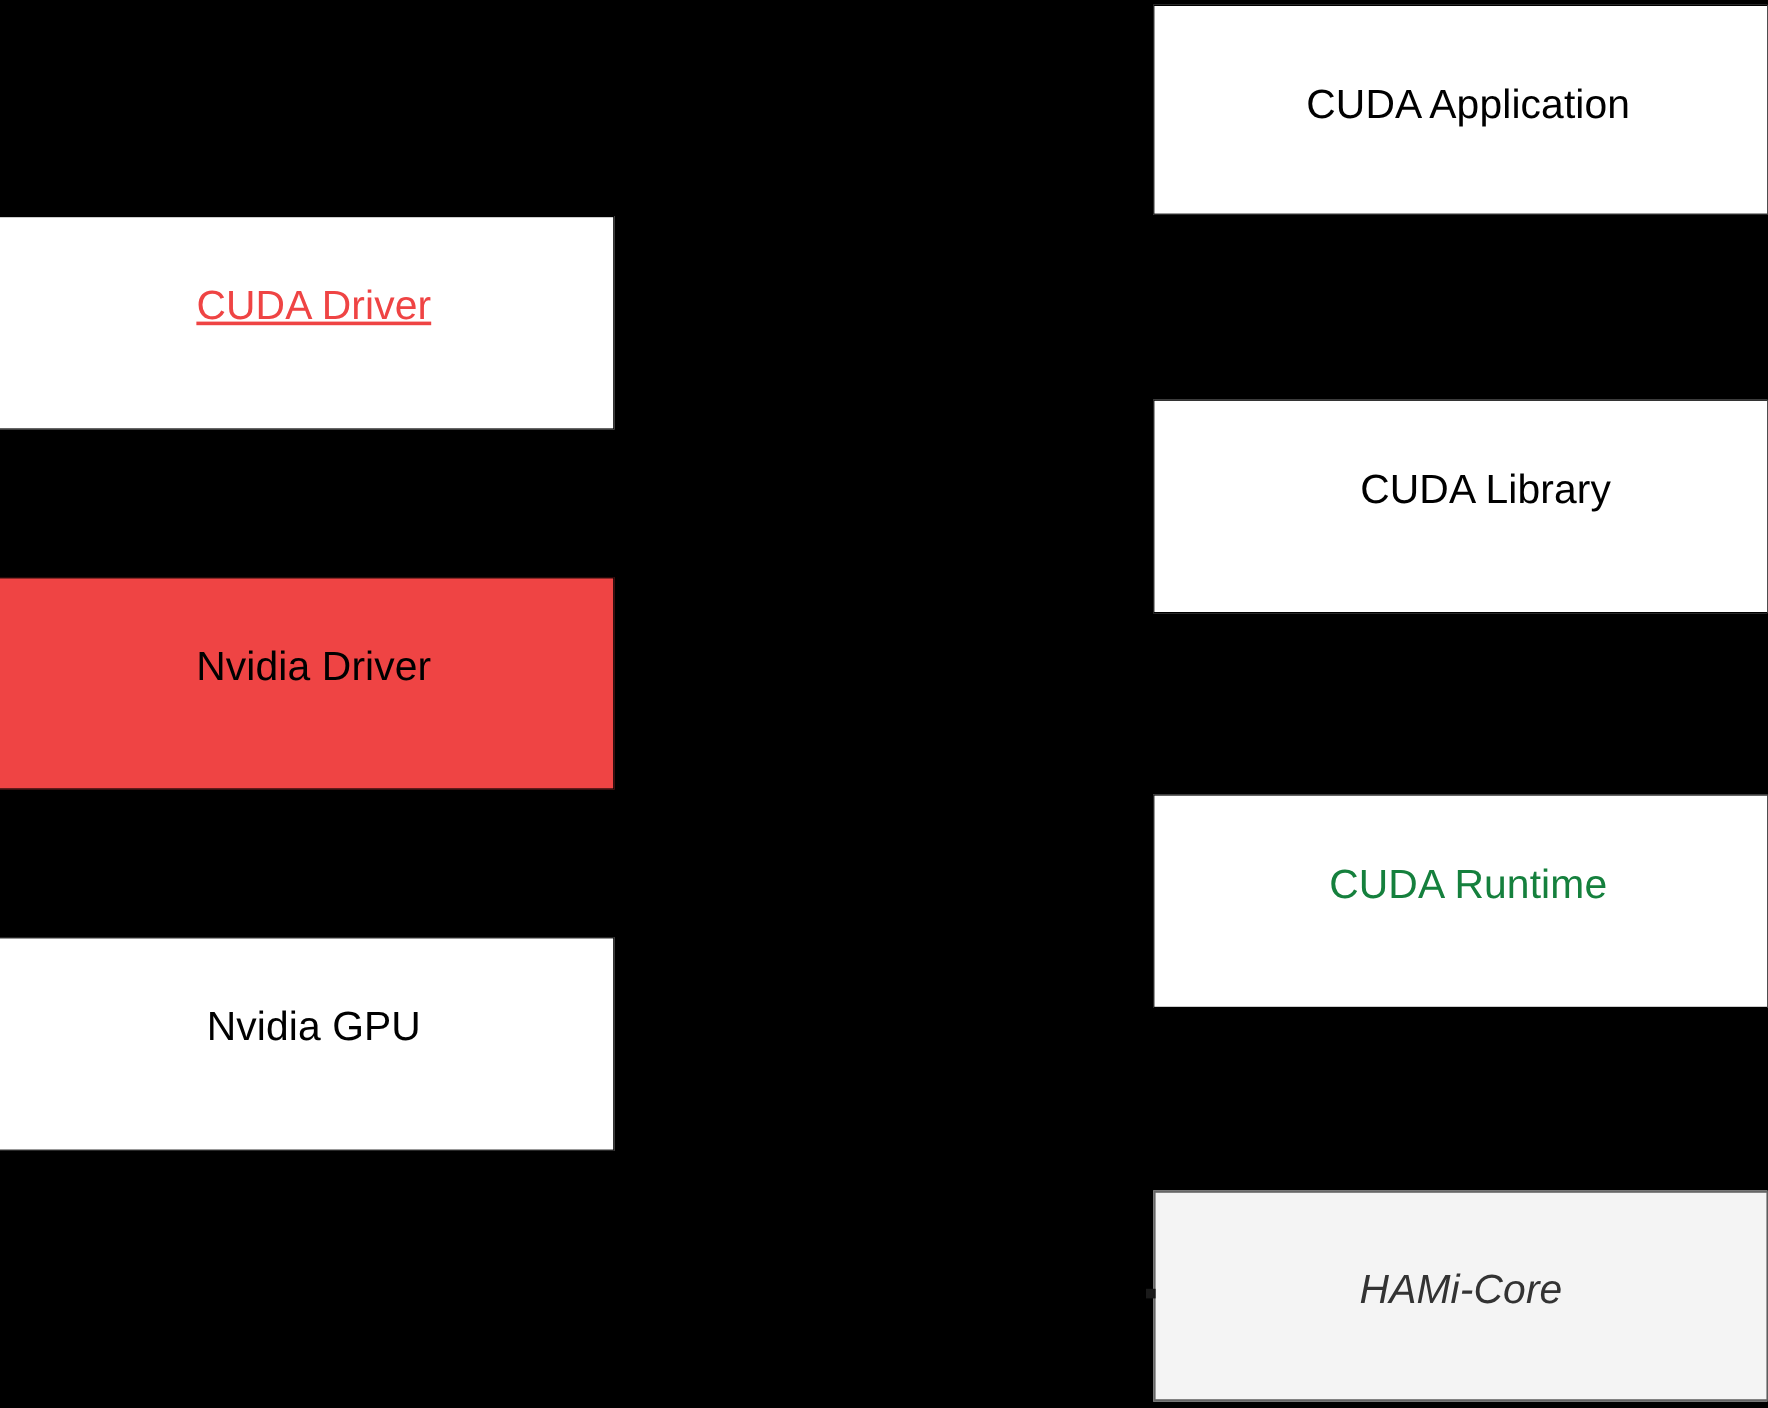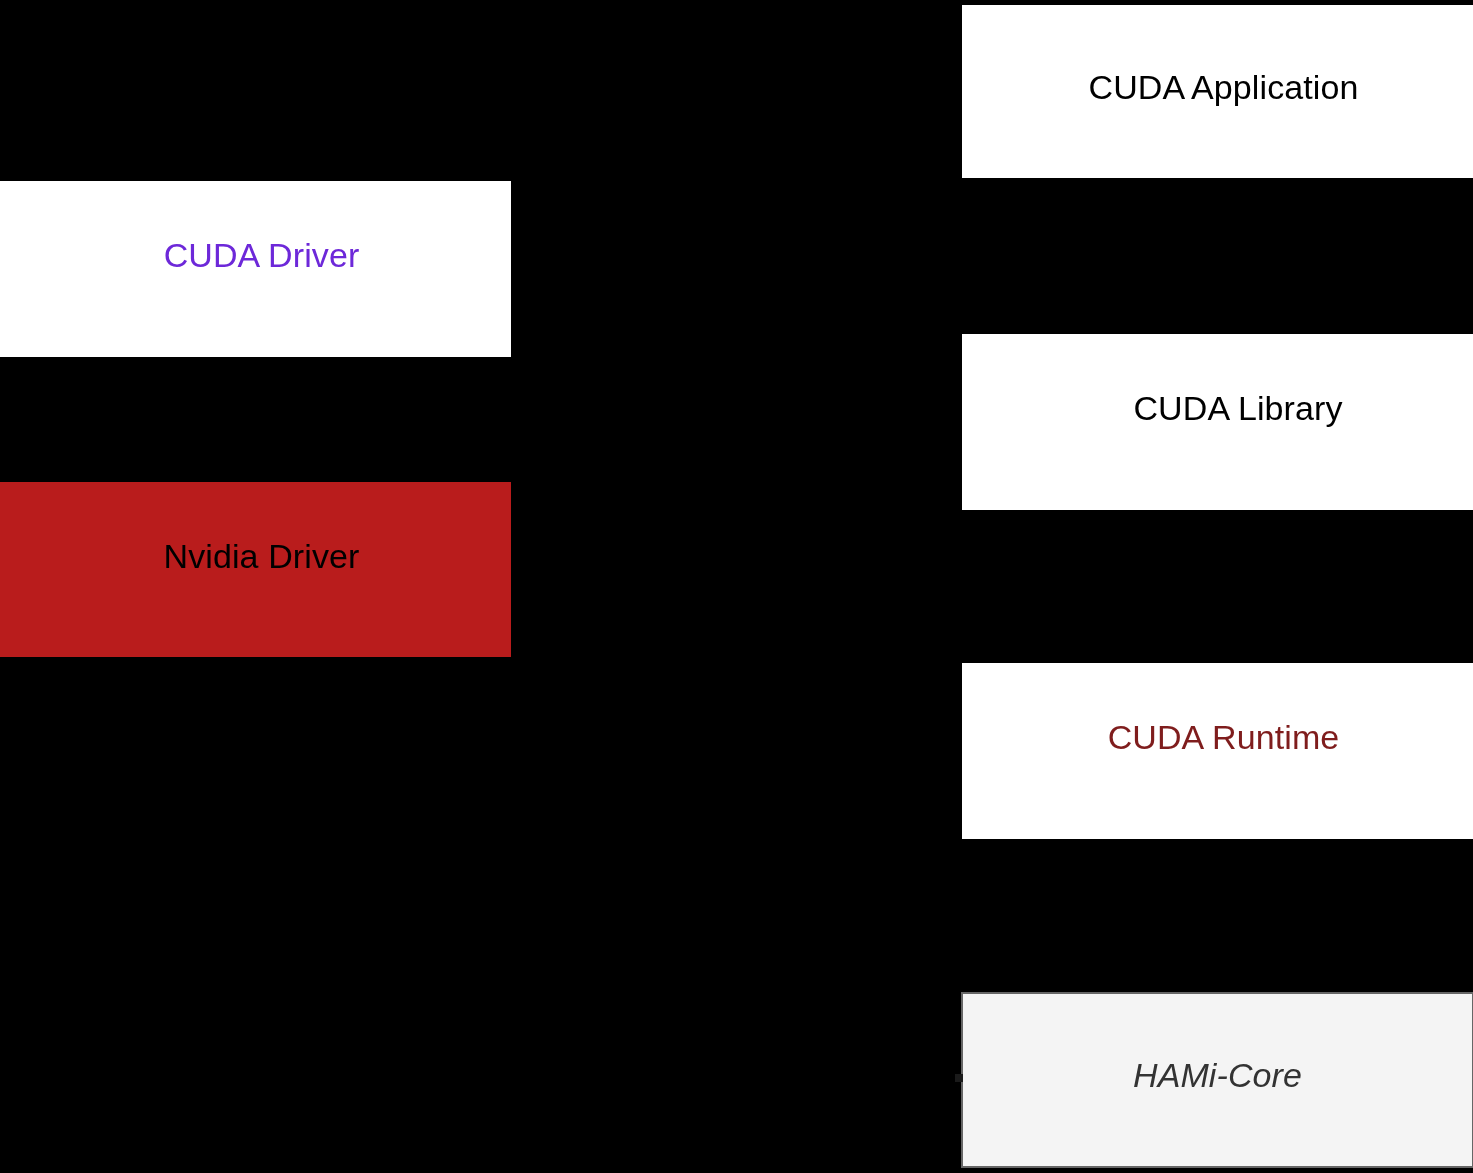--- a/index.html
+++ b/index.html
@@ -59,38 +59,41 @@
     position: absolute;
     background: #1a1a1a;
   }
 </style>
 </head>
 <body>
 
 <div id="canvas" style="background: rgb(0, 0, 0);">
 
   <div class="node node-plain" style="left: -1px; top: 180px; width: 513px; height: 178px; background: rgb(255, 255, 255);">
-    <span class="node-label" style="color: #6d28d9; position: relative; top: -13px;">CUDA Driver</span>
+    <span class="node-label" style="color: #ef4444; position: relative; top: -13px; text-decoration: underline;">CUDA Driver</span>
   </div>
 
-  <div class="node node-plain" style="left: -1px; top: 481px; width: 513px; height: 177px; background: #b91c1c;">
+  <div class="node node-plain" style="left: -1px; top: 481px; width: 513px; height: 177px; background: #ef4444;">
     <span class="node-label" style="color: rgb(0, 0, 0); position: relative; top: -13px;">Nvidia Driver</span>
   </div>
 
+  <div class="node node-plain" style="left: -1px; top: 781px; width: 513px; height: 178px; background: rgb(255, 255, 255);">
+    <span class="node-label" style="color: rgb(0, 0, 0); position: relative; top: -13px;">Nvidia GPU</span>
+  </div>
 
   <div class="node node-plain" style="left: 961px; top: 4px; width: 513px; height: 175px; background: rgb(255, 255, 255);">
     <span class="node-label" style="color: rgb(0, 0, 0); position: relative; top: -4px;">CUDA Application</span>
   </div>
 
   <div class="node node-plain" style="left: 961px; top: 333px; width: 513px; height: 178px; background: rgb(255, 255, 255);">
     <span class="node-label" style="color: rgb(0, 0, 0); position: relative; top: -13px; padding-left: 29px;">CUDA Library</span>
   </div>
 
   <div class="node node-plain" style="left: 961px; top: 662px; width: 513px; height: 178px; background: rgb(255, 255, 255);">
-    <span class="node-label" style="color: #7f1d1d; position: relative; top: -13px;">CUDA Runtime</span>
+    <span class="node-label" style="color: #15803d; position: relative; top: -13px;">CUDA Runtime</span>
   </div>
 
   <div class="node node-grey" style="left: 961px; top: 992px; width: 513px; height: 176px; background: rgb(244, 244, 244); border-color: rgb(102, 102, 102);">
     <span class="node-label" style="color: rgb(51, 51, 51); position: relative; top: -4px;">HAMi-Core</span>
   </div>
 
   <div class="edge-arrow-tick" style="left: 955px; top: 1074px; width: 8px; height: 8px;"></div>
 
 </div>
 

